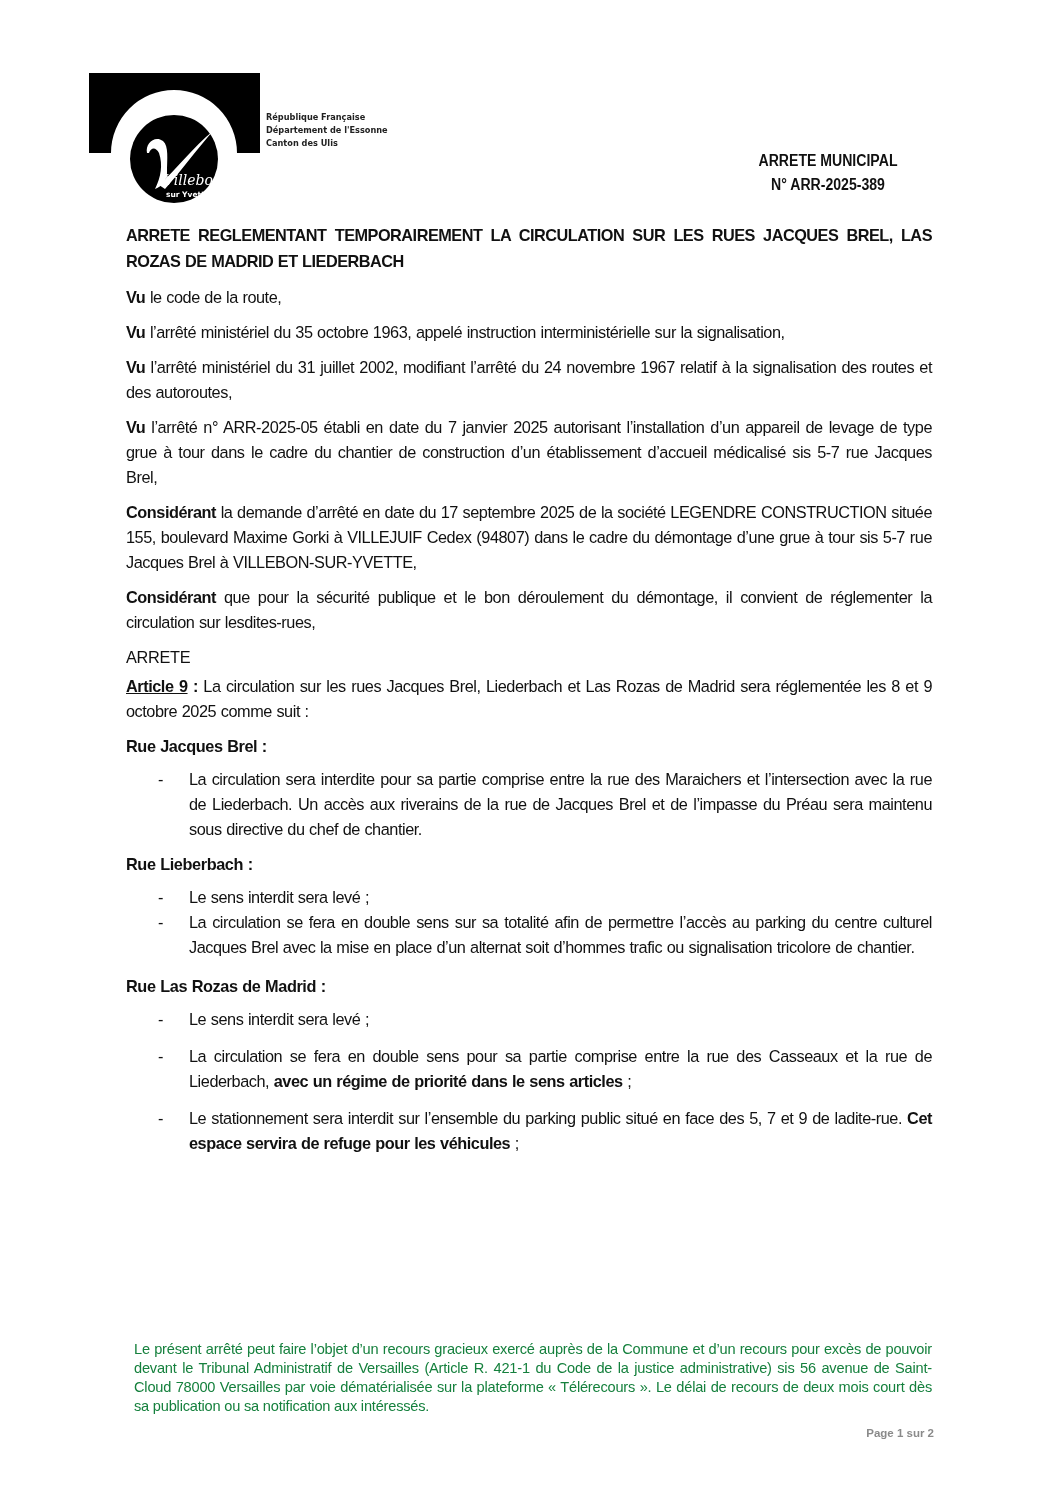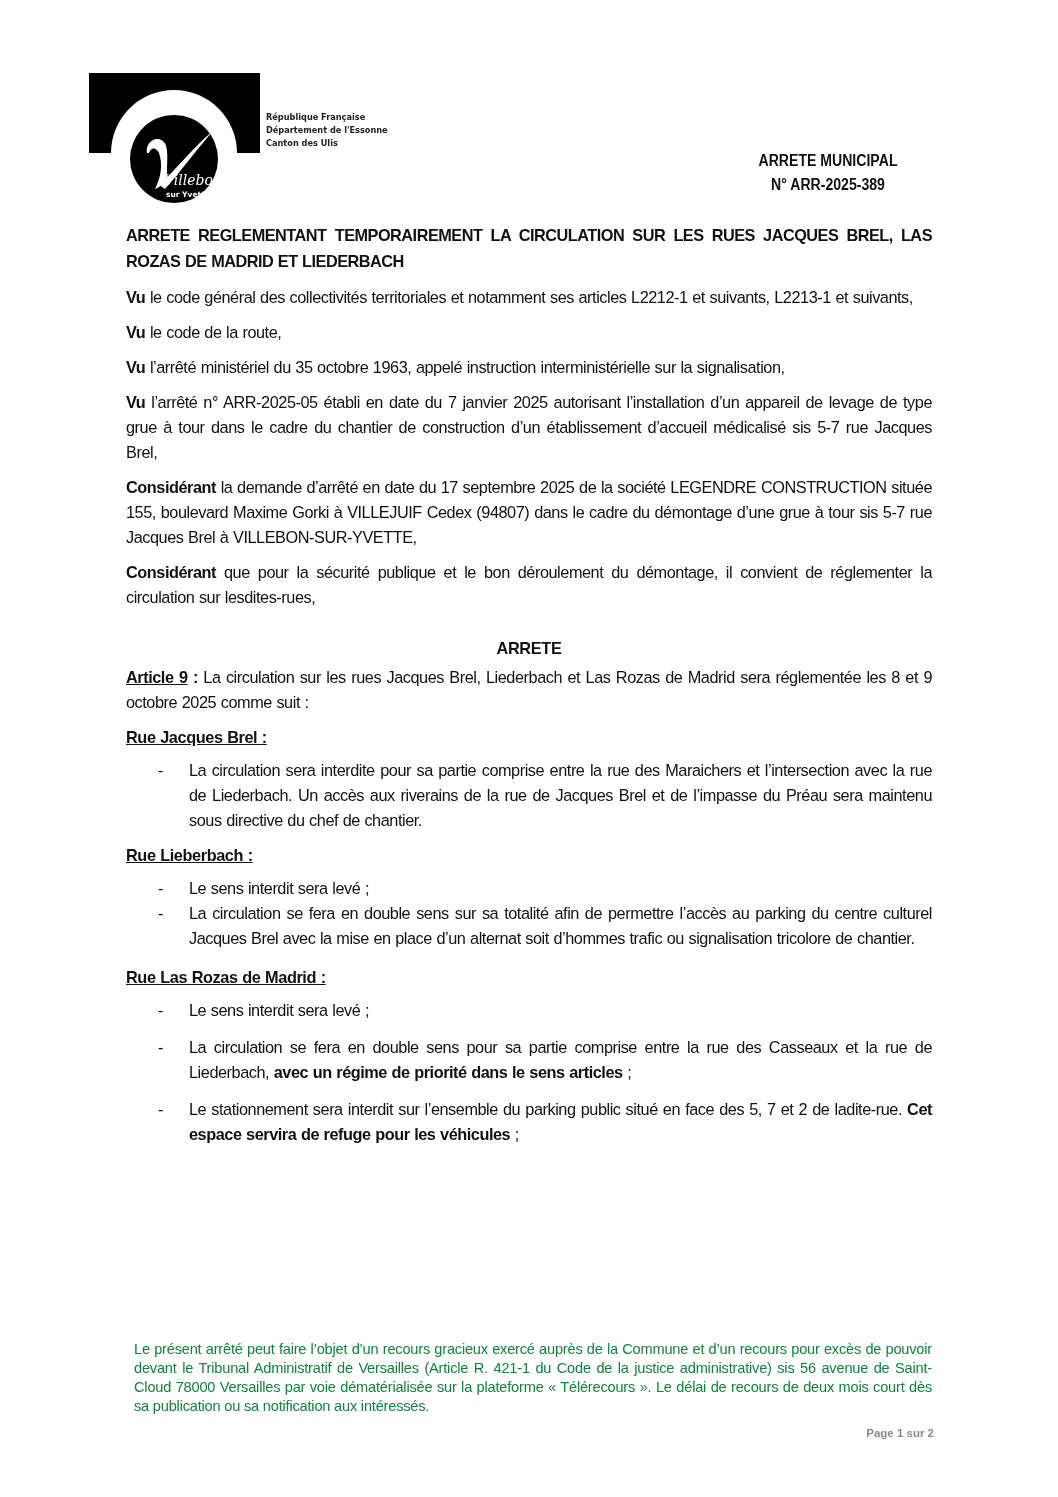--- a/index.html
+++ b/index.html
@@ -32,24 +32,24 @@
       text-align: justify;
     }
     .narrow { letter-spacing: -0.45px; word-spacing: 0.5px; }
     .title {
       font-weight: bold; font-size: 16.3px; line-height: 26px; margin: 0 0 11px 0;
       letter-spacing: -0.5px;
     }
     .para { margin: 0 0 10px 0; }
     .para b { font-weight: bold; }
     .center-heading {
-      text-align: center; font-weight: bold; margin: 26px 0 4px 0; letter-spacing: -0.3px;
+      font-weight: normal; margin: 10px 0 4px 0; letter-spacing: -0.3px;
     }
     .article-label { font-weight: bold; text-decoration: underline; }
-    .street-heading { font-weight: bold; margin: 8px 0 8px 0; letter-spacing: -0.4px; text-decoration: underline; }
+    .street-heading { font-weight: bold; margin: 8px 0 8px 0; letter-spacing: -0.4px; }
     ul.dash { list-style: none; margin: 0 0 10px 0; padding: 0; }
     ul.dash li { position: relative; padding-left: 63px; margin-bottom: 6px; }
     ul.dash li .bullet { position: absolute; left: 32px; top: 0; }
     ul.dash.tight li { margin-bottom: 0; }
     ul.dash.spaced li { margin-bottom: 12px; }
 
     
     .footer-note {
       position: absolute; left: 134px; top: 1340px; width: 798px;
       font-family: "Liberation Sans", sans-serif; font-size: 14.6px; line-height: 19px;
@@ -87,23 +87,23 @@
   </div>
 
   <div class="arrete-ref">
     <div>ARRETE MUNICIPAL</div>
     <div>N° ARR-2025-389</div>
   </div>
 
   <div class="content narrow">
     <div class="title">ARRETE REGLEMENTANT TEMPORAIREMENT LA CIRCULATION SUR LES RUES JACQUES BREL, LAS ROZAS DE MADRID ET LIEDERBACH</div>
 
-    <div class="para"><b>Vu</b><span> le code général des collectivités territoriales et notamment ses articles L2212-1 et suivants, L2213-1 et suivants,</span></div>
     <div class="para"><b>Vu</b><span> le code de la route,</span></div>
     <div class="para"><b>Vu</b><span> l’arrêté ministériel du 35 octobre 1963, appelé instruction interministérielle sur la signalisation,</span></div>
+    <div class="para"><b>Vu</b><span> l’arrêté ministériel du 31 juillet 2002, modifiant l’arrêté du 24 novembre 1967 relatif à la signalisation des routes et des autoroutes,</span></div>
     <div class="para"><b>Vu</b><span> l’arrêté n° ARR-2025-05 établi en date du 7 janvier 2025 autorisant l’installation d’un appareil de levage de type grue à tour dans le cadre du chantier de construction d’un établissement d’accueil médicalisé sis 5-7 rue Jacques Brel,</span></div>
     <div class="para"><b>Considérant</b><span> la demande d’arrêté en date du 17 septembre 2025 de la société LEGENDRE CONSTRUCTION située 155, boulevard Maxime Gorki à VILLEJUIF Cedex (94807) dans le cadre du démontage d’une grue à tour sis 5-7 rue Jacques Brel à VILLEBON-SUR-YVETTE,</span></div>
     <div class="para"><b>Considérant</b><span> que pour la sécurité publique et le bon déroulement du démontage, il convient de réglementer la circulation sur lesdites-rues,</span></div>
 
     <div class="center-heading">ARRETE</div>
 
     <div class="para"><span class="article-label">Article 9</span><b> :</b><span> La circulation sur les rues Jacques Brel, Liederbach et Las Rozas de Madrid sera réglementée les 8 et 9 octobre 2025 comme suit :</span></div>
 
     <div class="street-heading">Rue Jacques Brel :</div>
     <ul class="dash">
@@ -113,20 +113,20 @@
     <div class="street-heading">Rue Lieberbach :</div>
     <ul class="dash tight">
       <li><span class="bullet">-</span><span>Le sens interdit sera levé ;</span></li>
       <li><span class="bullet">-</span><span>La circulation se fera en double sens sur sa totalité afin de permettre l’accès au parking du centre culturel Jacques Brel avec la mise en place d’un alternat soit d’hommes trafic ou signalisation tricolore de chantier.</span></li>
     </ul>
 
     <div class="street-heading" style="margin-top:14px">Rue Las Rozas de Madrid :</div>
     <ul class="dash spaced">
       <li><span class="bullet">-</span><span>Le sens interdit sera levé ;</span></li>
       <li><span class="bullet">-</span><span>La circulation se fera en double sens pour sa partie comprise entre la rue des Casseaux et la rue de Liederbach, </span><b>avec un régime de priorité dans le sens articles</b><span> ;</span></li>
-      <li><span class="bullet">-</span><span>Le stationnement sera interdit sur l’ensemble du parking public situé en face des 5, 7 et 2 de ladite-rue. </span><b>Cet espace servira de refuge pour les véhicules</b><span> ;</span></li>
+      <li><span class="bullet">-</span><span>Le stationnement sera interdit sur l’ensemble du parking public situé en face des 5, 7 et 9 de ladite-rue. </span><b>Cet espace servira de refuge pour les véhicules</b><span> ;</span></li>
     </ul>
   </div>
 
   <div class="footer-note">Le présent arrêté peut faire l’objet d’un recours gracieux exercé auprès de la Commune et d’un recours pour excès de pouvoir devant le Tribunal Administratif de Versailles (Article R. 421-1 du Code de la justice administrative) sis 56 avenue de Saint-Cloud 78000 Versailles par voie dématérialisée sur la plateforme « Télérecours ». Le délai de recours de deux mois court dès sa publication ou sa notification aux intéressés.</div>
   <div class="page-number">Page 1 sur 2</div>
 
 </div>
 
 </body></html>

